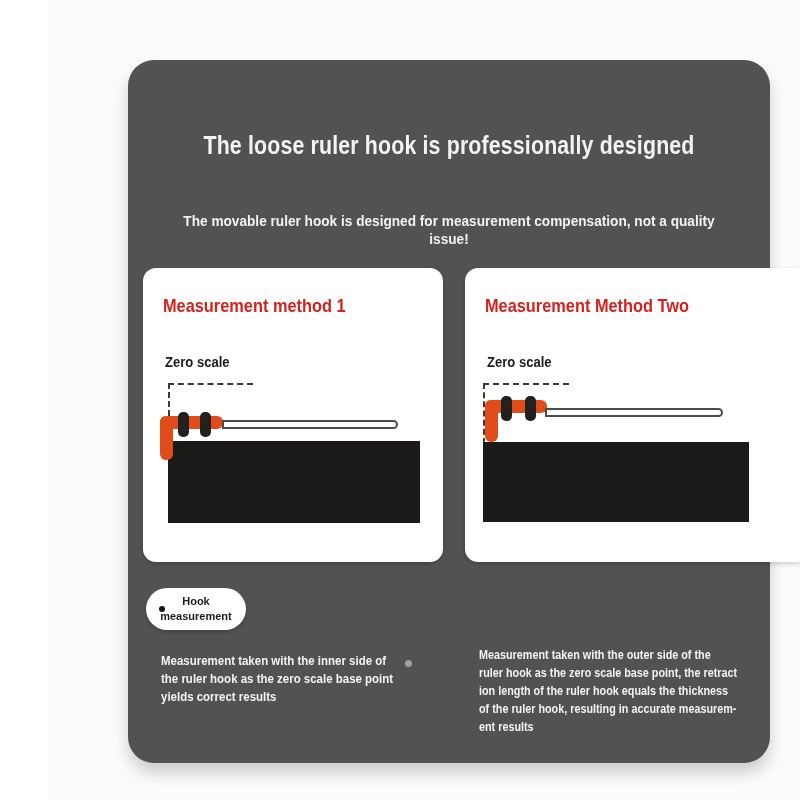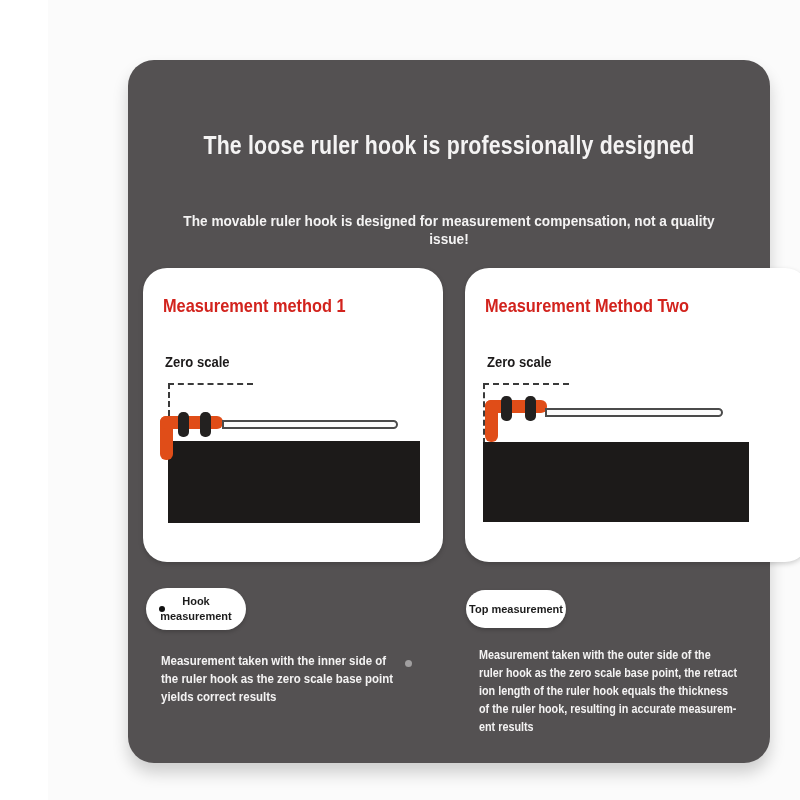--- a/index.html
+++ b/index.html
@@ -27,21 +27,21 @@
   }
   .subtitle {
     position:absolute; left:0; right:0; top:152px;
     text-align:center; color:var(--text-light,#f4f3f3);
     font-size:15.5px; font-weight:700;
     transform:scaleX(0.88);
   }
 
   .card {
     position:absolute; top:208px; width:300px; height:294px;
-    background:var(--card-bg,#ffffff); border-radius:24px;
+    background:var(--card-bg,#ffffff); border-radius:13px;
     box-shadow:0 2px 5px rgba(0,0,0,0.18);
   }
   .card.m1 { left:15px; }
   .card.m2 { left:337px; width:344px; }
 
   .card-title {
     position:absolute; left:20px; top:27px;
     color:var(--title-red,#d2231d); font-size:19px; font-weight:700;
     transform:scaleX(0.86); transform-origin:left center; white-space:nowrap;
   }
@@ -146,23 +146,20 @@
         <div class="rivet r1"></div>
         <div class="rivet r2"></div>
       </div>
     </div>
 
     <div class="pill pill-1">
       <span class="dot"></span>
       <span class="pill-text pre">Hook
 measurement</span>
     </div>
-    <div class="pill pill-2">
-      <span class="pill-text pre">Top measurement</span>
-    </div>
 
     <div class="para para-1 pre">Measurement taken with the inner side of
 the ruler hook as the zero scale base point
 yields correct results</div>
     <div class="para para-2 pre">Measurement taken with the outer side of the
 ruler hook as the zero scale base point, the retract
 ion length of the ruler hook equals the thickness
 of the ruler hook, resulting in accurate measurem-
 ent results</div>
 

